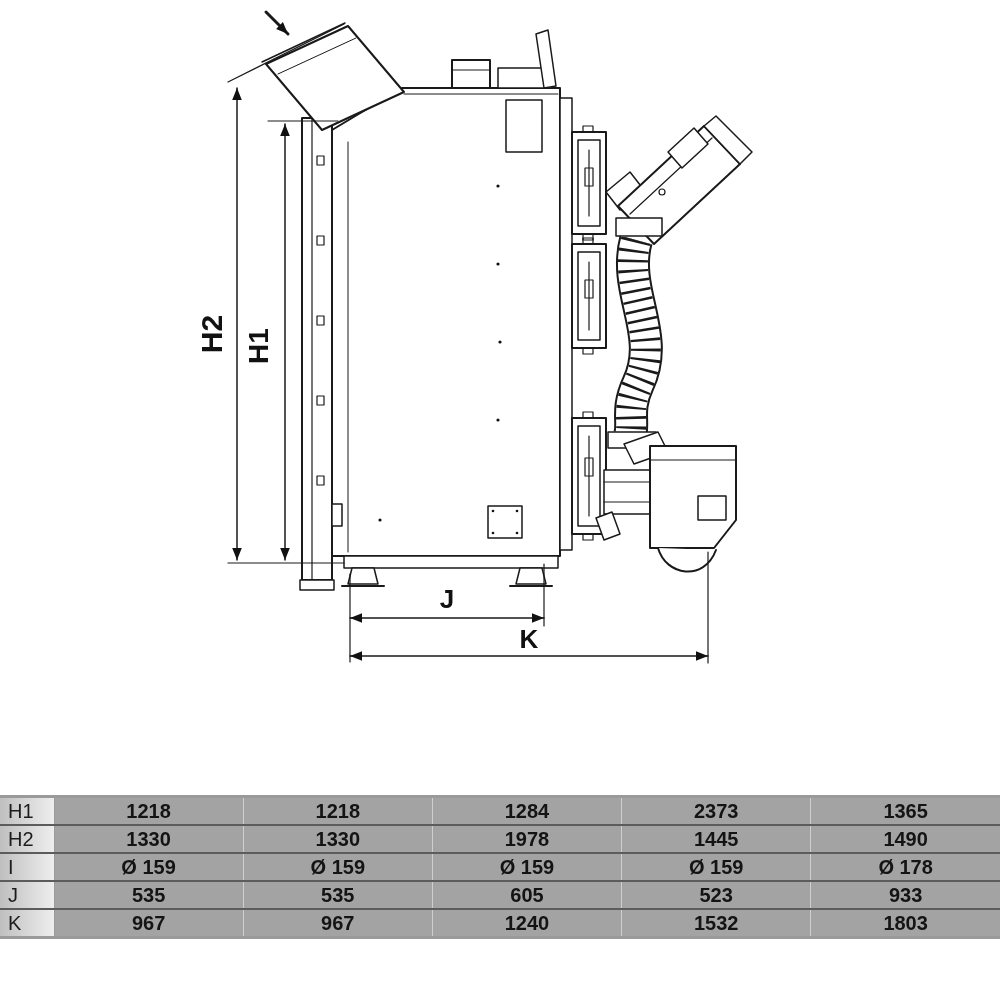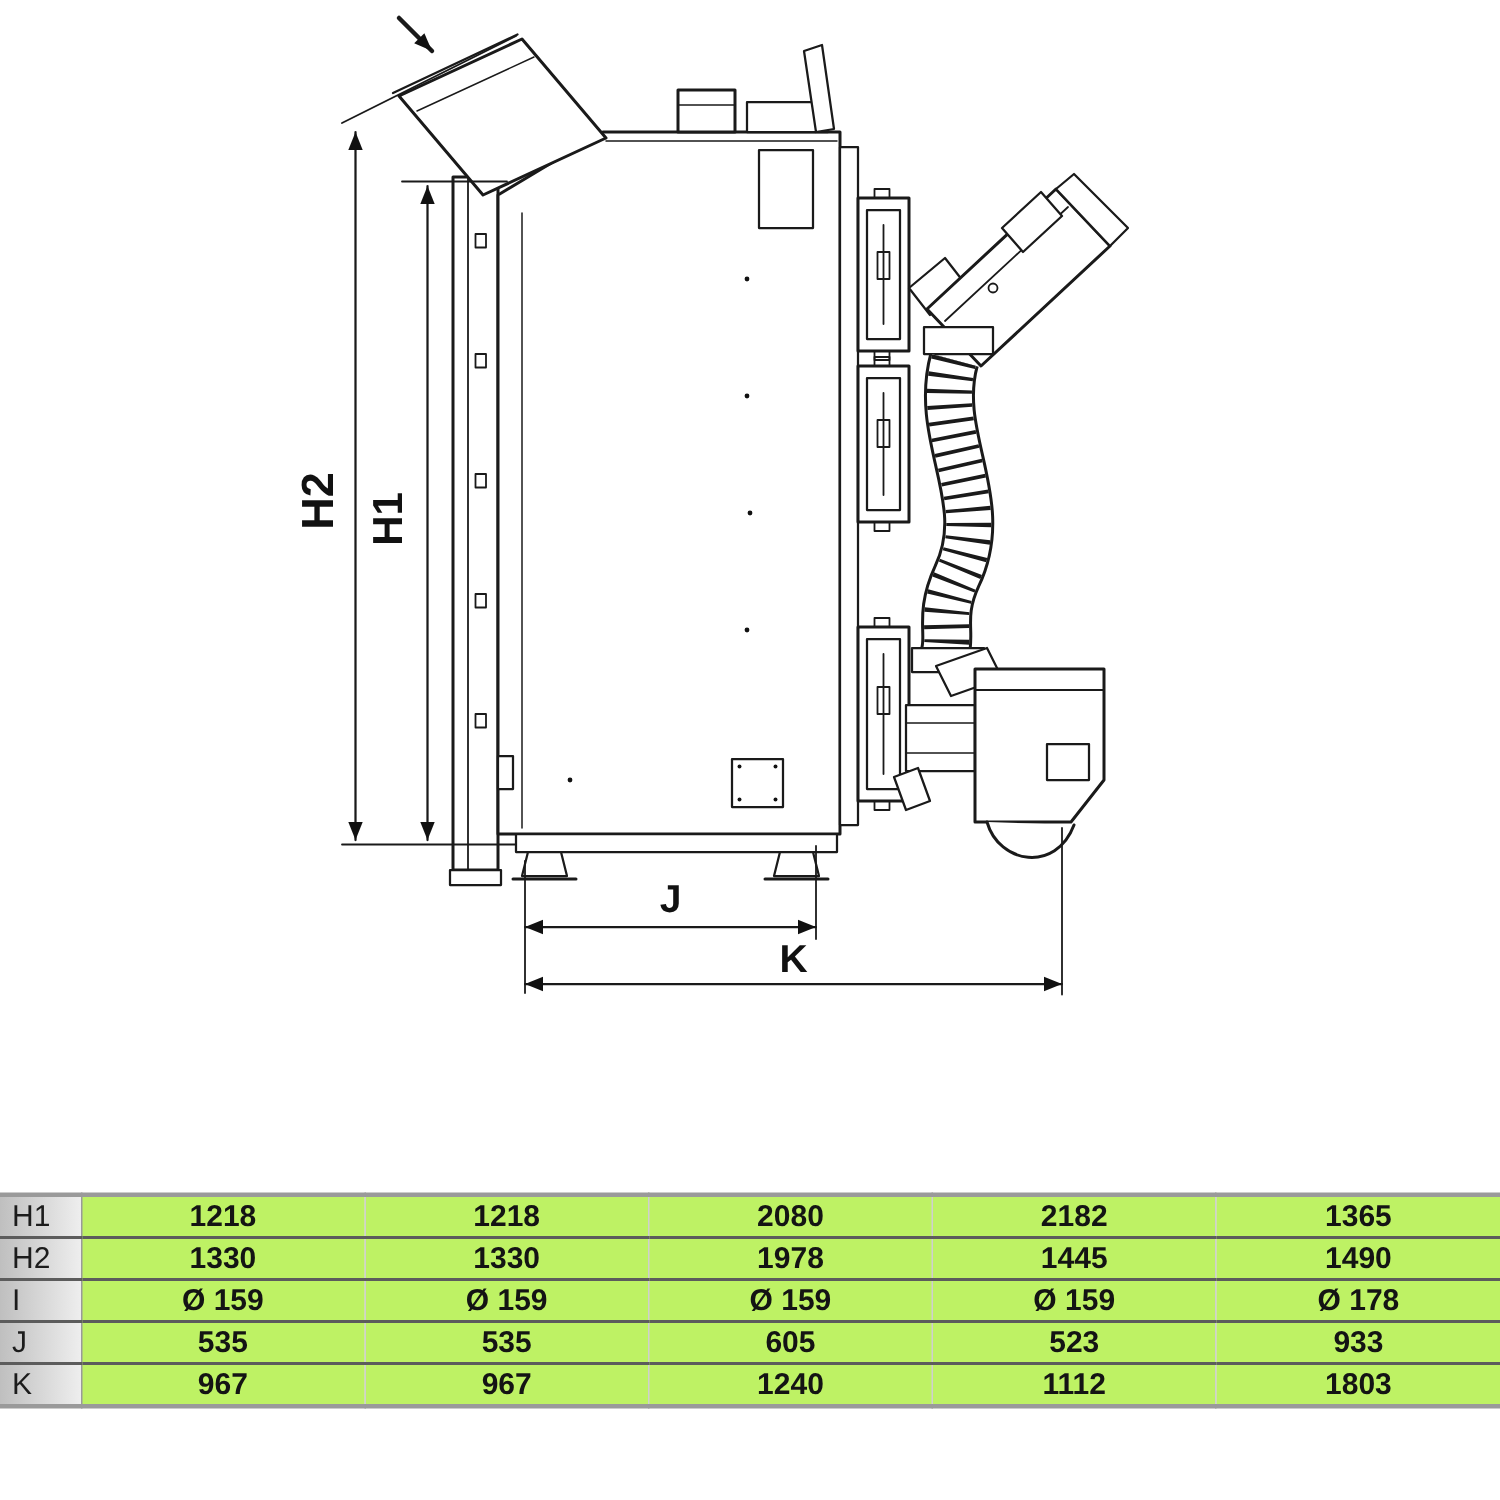--- a/index.html
+++ b/index.html
@@ -12,21 +12,21 @@
     border-top:3px solid #9a9a9a;border-bottom:3px solid #9a9a9a;
   }
   table.dim-table col.lbl{width:54px;}
   table.dim-table th,table.dim-table td{
     height:24px;padding:1px 0;
     border-top:2px solid #5c5c5c;border-bottom:2px solid #5c5c5c;
     font-size:20px;vertical-align:middle;
   }
   table.dim-table td{
     text-align:center;font-weight:bold;color:#141414;
-    border-left:1px solid #cfcfcf;background:#bef264;
+    border-left:1px solid #cfcfcf;background:#a3a3a3;
   }
   table.dim-table th{
     text-align:left;padding-left:8px;font-weight:normal;color:#1c1c1c;
     background:linear-gradient(to right,#bfbfbf,#eeeeee);
     border-right:1px solid #9a9a9a;
   }
 </style>
 </head>
 <body>
 
@@ -173,22 +173,22 @@
       <col>
       <col>
       <col>
       <col>
   </colgroup>
   <tbody>
     <tr>
       <th>H1</th>
       <td>1218</td>
       <td>1218</td>
-      <td>2080</td>
-      <td>2182</td>
+      <td>1284</td>
+      <td>2373</td>
       <td>1365</td>
     </tr>
     <tr>
       <th>H2</th>
       <td>1330</td>
       <td>1330</td>
       <td>1978</td>
       <td>1445</td>
       <td>1490</td>
     </tr>
@@ -206,17 +206,17 @@
       <td>535</td>
       <td>605</td>
       <td>523</td>
       <td>933</td>
     </tr>
     <tr>
       <th>K</th>
       <td>967</td>
       <td>967</td>
       <td>1240</td>
-      <td>1112</td>
+      <td>1532</td>
       <td>1803</td>
     </tr>
   </tbody>
 </table>
 
 </body></html>

